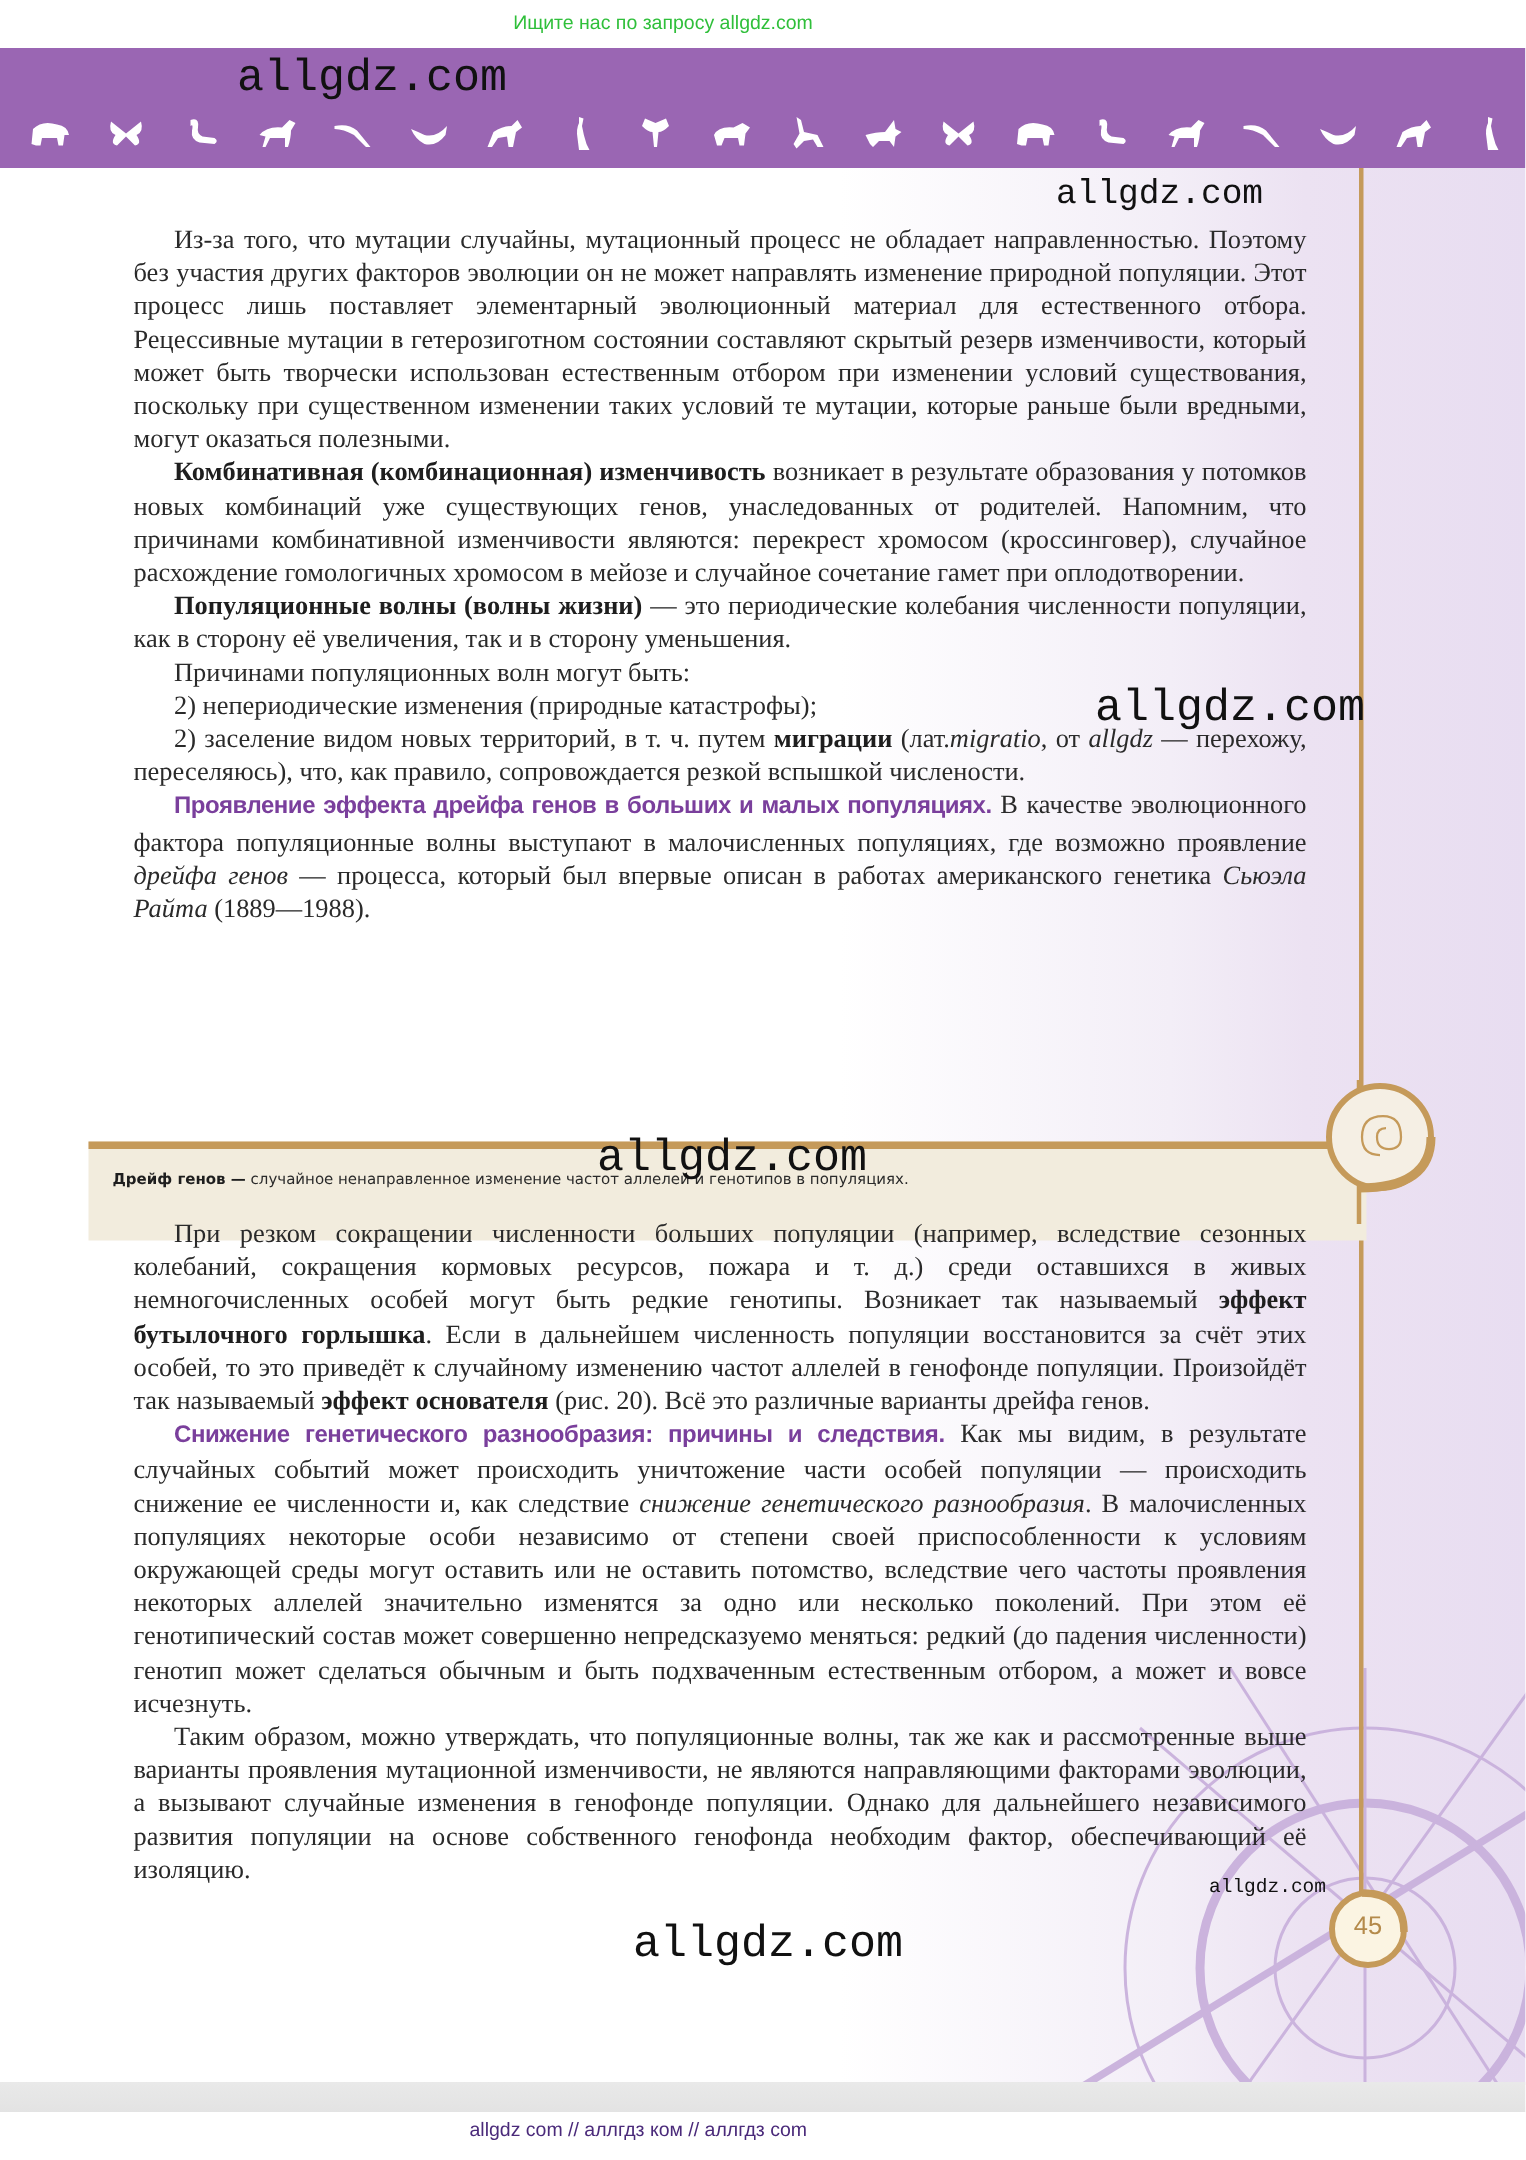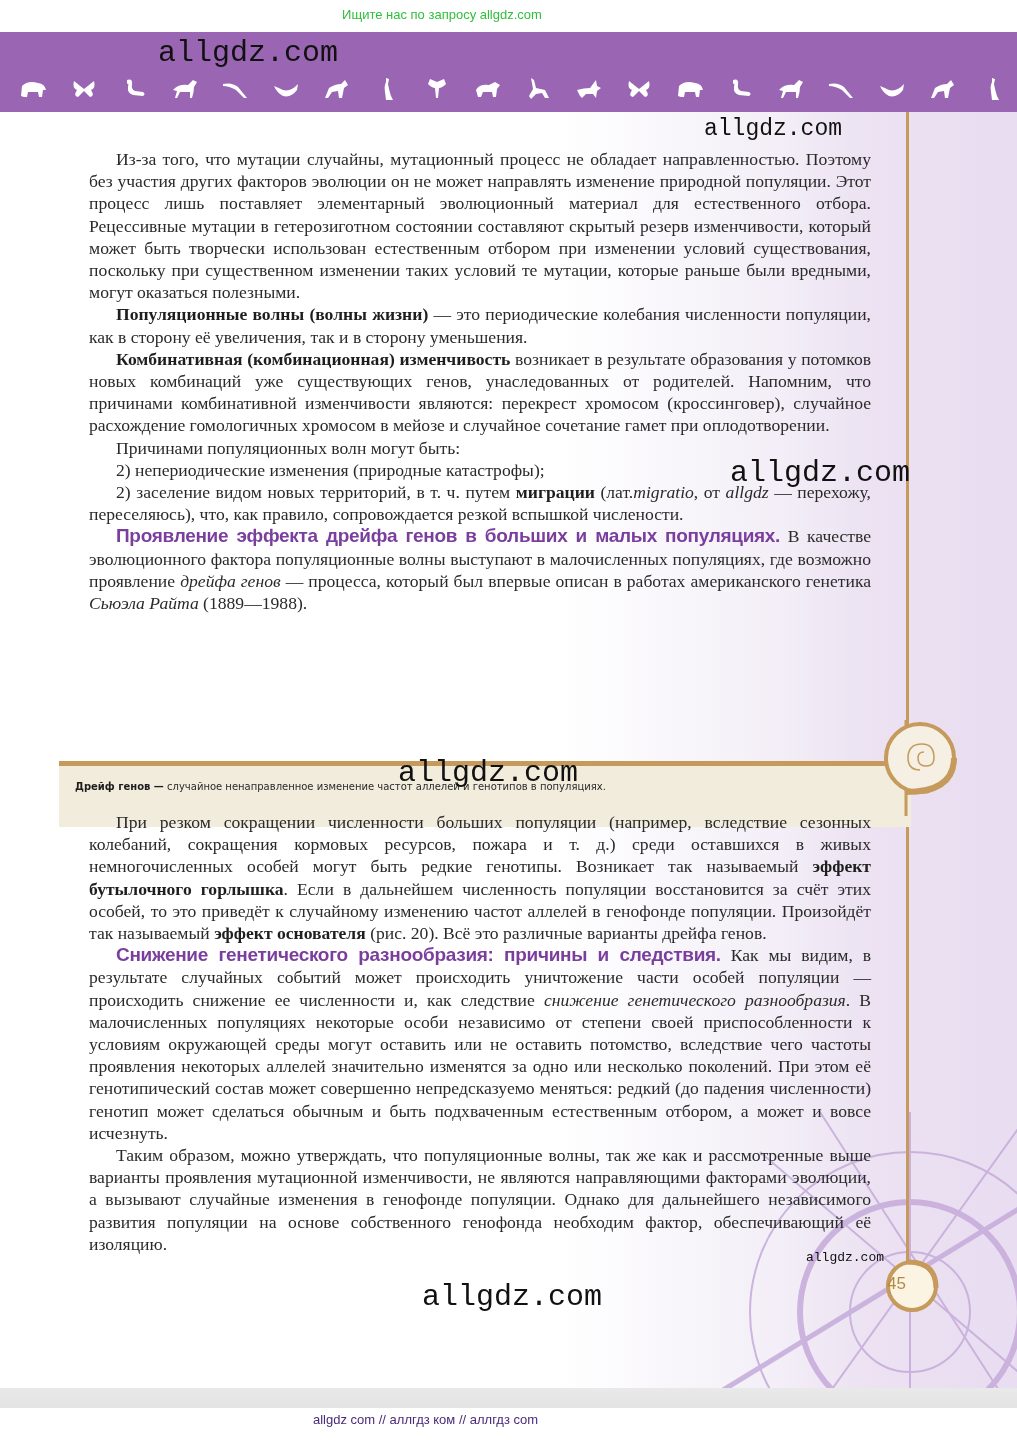--- a/index.html
+++ b/index.html
@@ -35,36 +35,36 @@
   .text-col {
     position: absolute; left: 61px; width: 782px;
     font-size: 17.6px; line-height: 22.2px; color: #2a2a2a;
     text-align: justify;
     margin-left: 28px;
   }
   .text-col p { margin: 0; text-indent: 27px; }
   .list-item { text-indent: 27px; }
   .hl {
     font-family: "Liberation Sans", sans-serif; font-weight: bold;
-    color: #7a3f9c; font-size: 19px; letter-spacing: -0.3px;
+    color: #7a3f9c; font-size: 16px; letter-spacing: -0.3px;
   }
   b { font-weight: bold; color: #1e1e1e; }
   .def-box {
     position: absolute; left: 59px; top: 688px; width: 852px; height: 66px;
     background: #f2ecdd;
     border-top: 5px solid #c59a5a;
     box-sizing: border-box;
     padding: 10px 16px 0 16px;
     font-family: "DejaVu Sans", sans-serif; font-size: 10px; line-height: 22px; color: #2a2a2a; margin-top: 41px;
   }
   .def-box b { font-family: "DejaVu Sans", sans-serif; }
   .spiral { position: absolute; left: 880px; top: 680px; width: 80px; height: 110px; }
   .page-num-wrap { position: absolute; left: 880px; top: 1222px; width: 64px; height: 64px; }
   .page-num {
-    position: absolute; left: 887px; top: 1240px; width: 50px; 
+    position: absolute; left: 887px; top: 1240px; width: 50px; text-align: center;
     font-family: "Liberation Sans", sans-serif; font-size: 17px; color: #b48a4b; line-height: 24px;
   }
   .compass { position: absolute; left: 700px; top: 1020px; width: 330px; height: 340px; }
   .watermark {
     position: absolute; font-family: Liberation Mono, monospace; color: #111;
     white-space: nowrap;
   }
   .wm-big { font-size: 30px; }
   .wm-mid { font-size: 23px; }
   .wm-small { font-size: 13px; }
@@ -159,22 +159,22 @@
       <svg viewBox="0 0 30 26">
           <path d="M14 2 L17 3 L16 8 Q17 14 19 20 L21 24 L14 24 L13 16 Q12 10 14 6 Z" fill="#fff"></path>
         </svg>
     </div>
   </div>
 
   <div class="side-line"></div>
 
   <div class="text-col" style="top:116px;">
     <p>Из-за того, что мутации случайны, мутационный процесс не обладает направленностью. Поэтому без участия других факторов эволюции он не может направлять изменение природной популяции. Этот процесс лишь поставляет элементарный эволюционный материал для естественного отбора. Рецессивные мутации в гетерозиготном состоянии составляют скрытый резерв изменчивости, который может быть творчески использован естественным отбором при изменении условий существования, поскольку при существенном изменении таких условий те мутации, которые раньше были вредными, могут оказаться полезными.</p>
+    <p><b>Комбинативная (комбинационная) изменчивость</b><span> возникает в результате образования у потомков новых комбинаций уже существующих генов, унаследованных от родителей. Напомним, что причинами комбинативной изменчивости являются: перекрест хромосом (кроссинговер), случайное расхождение гомологичных хромосом в мейозе и случайное сочетание гамет при оплодотворении.</span></p>
     <p><b>Популяционные волны (волны жизни)</b><span> — это периодические колебания численности популяции, как в сторону её увеличения, так и в сторону уменьшения.</span></p>
-    <p><b>Комбинативная (комбинационная) изменчивость</b><span> возникает в результате образования у потомков новых комбинаций уже существующих генов, унаследованных от родителей. Напомним, что причинами комбинативной изменчивости являются: перекрест хромосом (кроссинговер), случайное расхождение гомологичных хромосом в мейозе и случайное сочетание гамет при оплодотворении.</span></p>
     <p>Причинами популяционных волн могут быть:</p>
     <p class="list-item">2) непериодические изменения (природные катастрофы);</p>
     <p class="list-item"><span>2) заселение видом новых территорий, в т. ч. путем </span><b>миграции</b><span> (лат.</span><i>migratio</i><span>, от </span><i>allgdz</i><span> — перехожу, переселяюсь), что, как правило, сопровождается резкой вспышкой числености.</span></p>
     <p><span class="hl">Проявление эффекта дрейфа генов в больших и малых популяциях.</span><span> В качестве эволюционного фактора популяционные волны выступают в малочисленных популяциях, где возможно проявление </span><i>дрейфа генов</i><span> — процесса, который был впервые описан в работах американского генетика </span><i>Сьюэла Райта</i><span> (1889—1988).</span></p>
   </div>
 
   <div class="def-box">
     <b>Дрейф генов —</b><span> случайное ненаправленное изменение частот аллелей и генотипов в популяциях.</span>
   </div>
   <svg class="spiral" viewBox="0 0 80 110">

